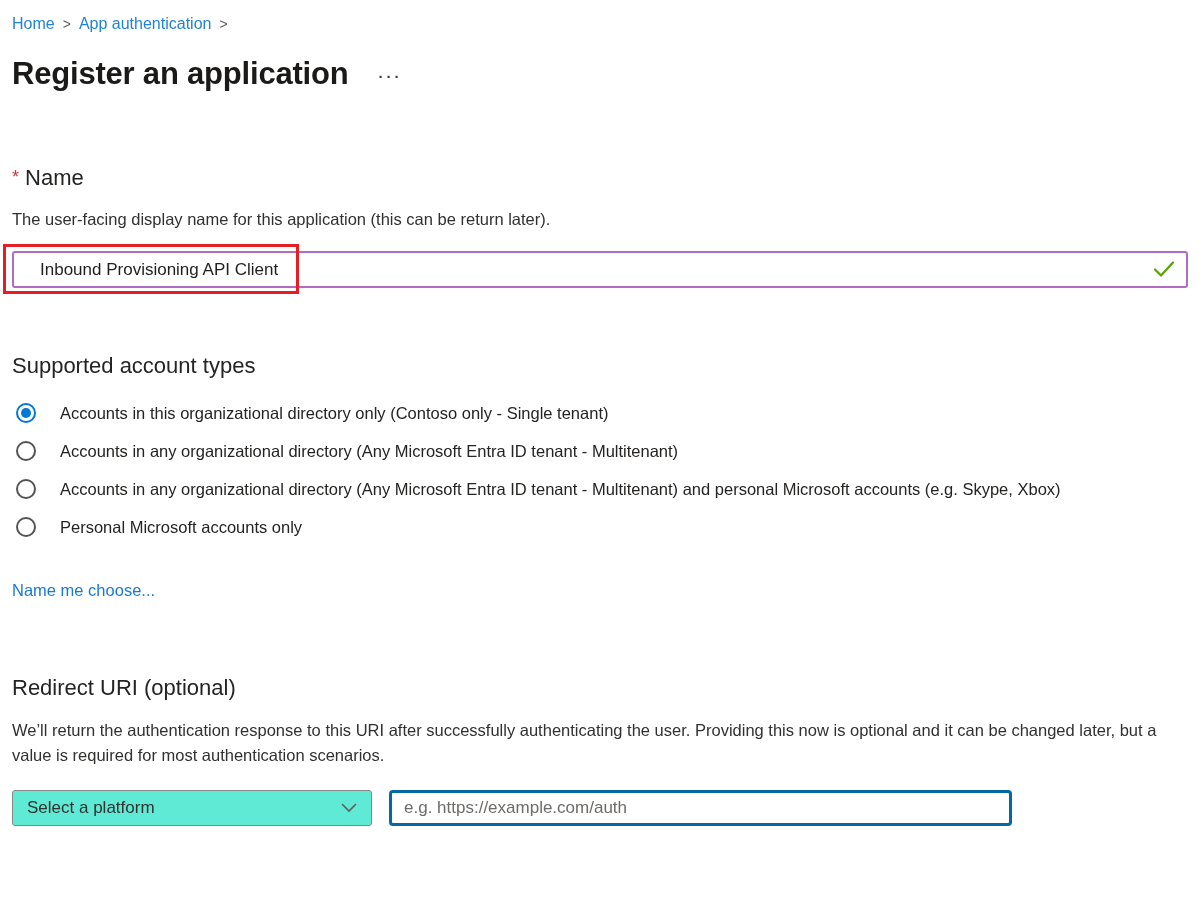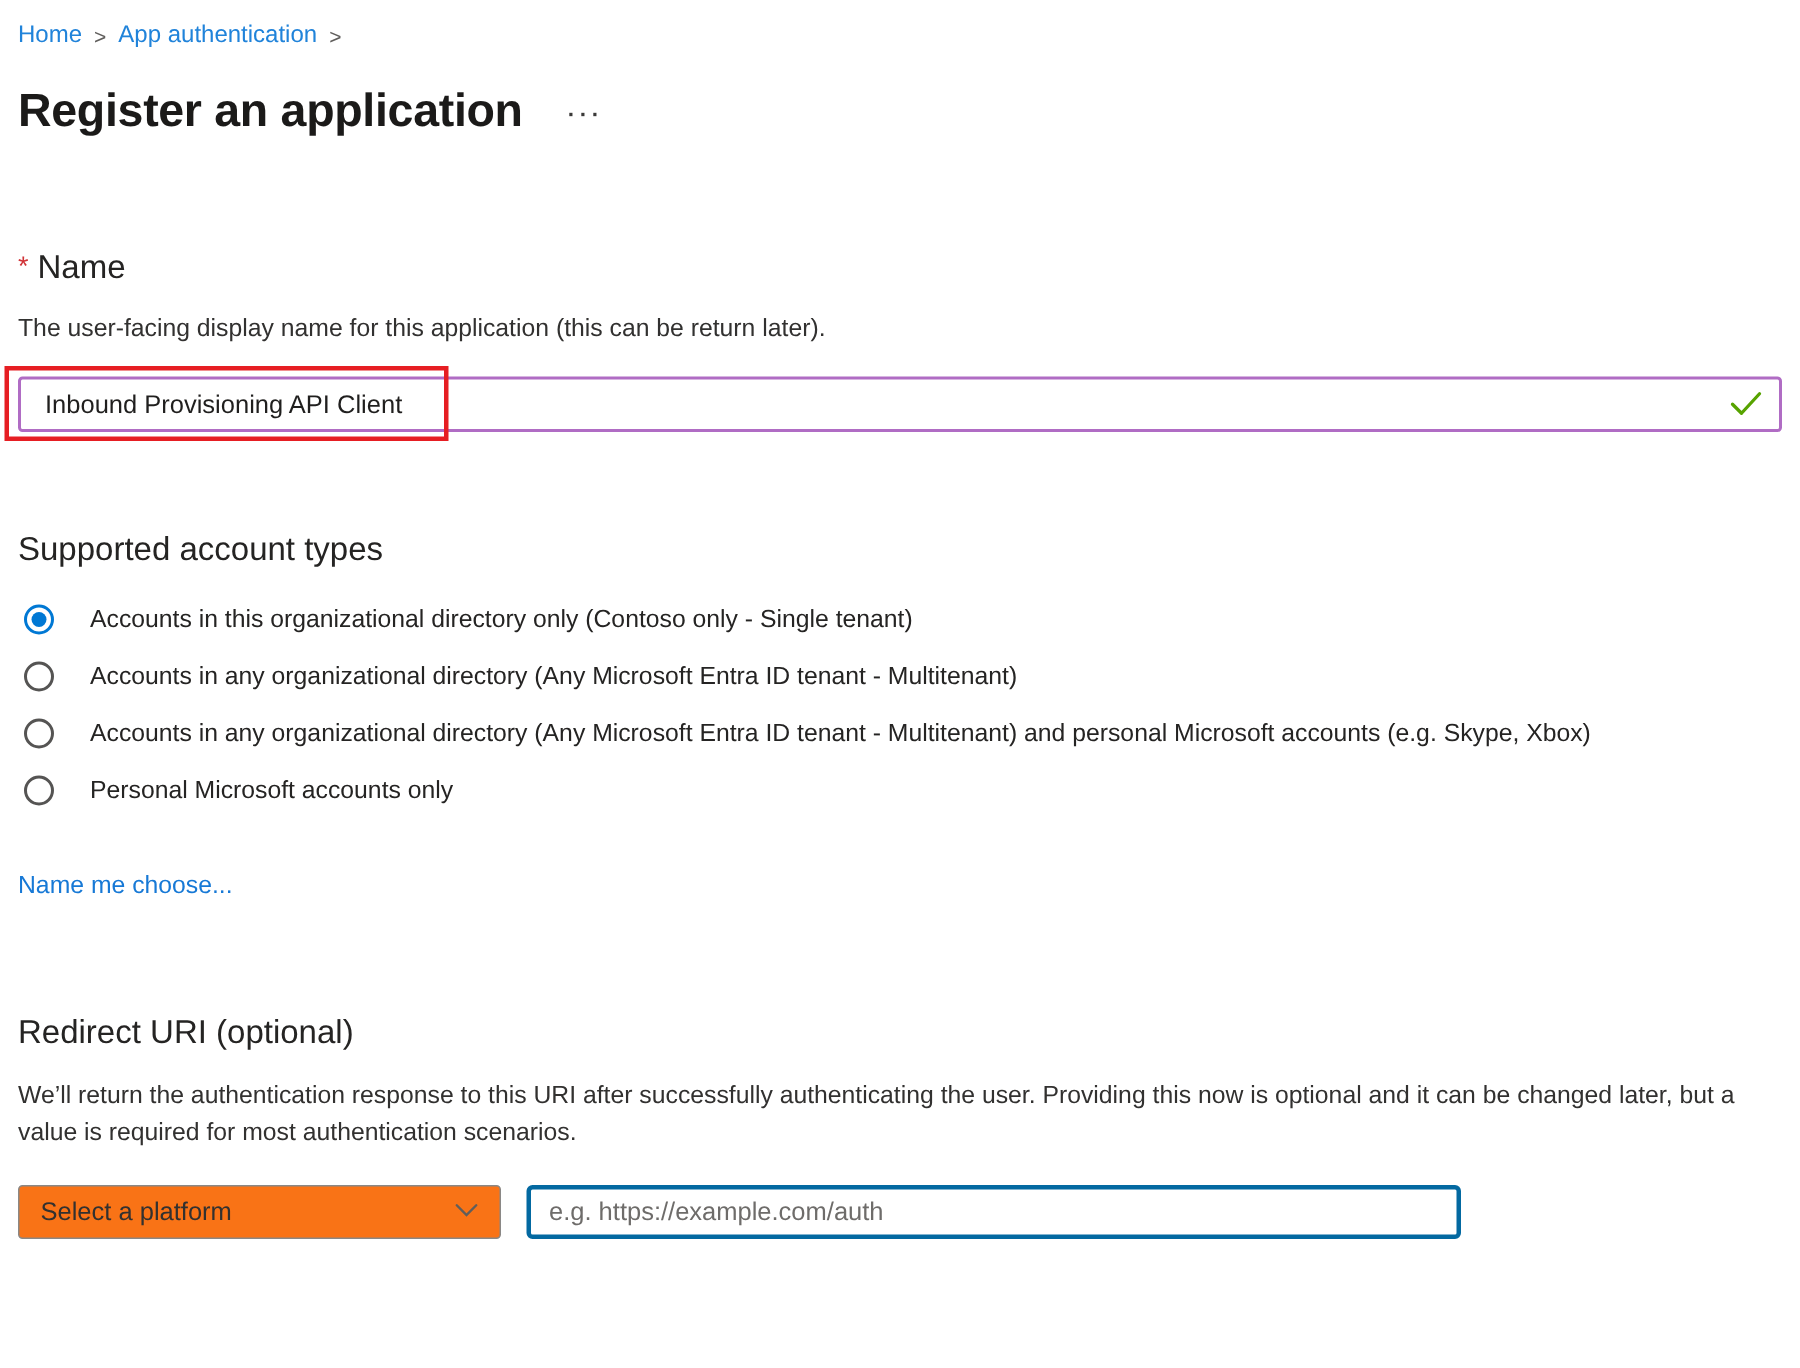--- a/index.html
+++ b/index.html
@@ -80,21 +80,21 @@
   .name-input-wrap {
     position: relative;
     margin-top: 21px;
     height: 37px;
   }
   .name-input {
     width: 100%;
     height: 37px;
     border: 2px solid #b06cc4;
     border-radius: 3px;
-    padding: 0 40px 0 16px;
+    padding: 0 40px 0 26px;
     font-family: "Liberation Sans", sans-serif;
     font-size: 17px;
     color: #201f1e;
     outline: none;
     background: #fff;
   }
   .valid-check {
     position: absolute;
     right: 13px;
     top: 9px;
@@ -180,25 +180,25 @@
     line-height: 25px;
     max-width: 1172px;
     color: #323130;
   }
   .uri-controls {
     margin-top: 22px;
     display: flex;
     align-items: center;
   }
   .platform-select {
-    width: 322px;
+    width: 360px;
     height: 36px;
     border: 1px solid #8a8886;
     border-radius: 3px;
-    background: #f97316;
+    background: #5eead4;
     display: flex;
     align-items: center;
     justify-content: space-between;
     padding: 0 14px;
     cursor: pointer;
   }
   .platform-select-value {
     font-size: 17px;
     color: #323130;
   }

